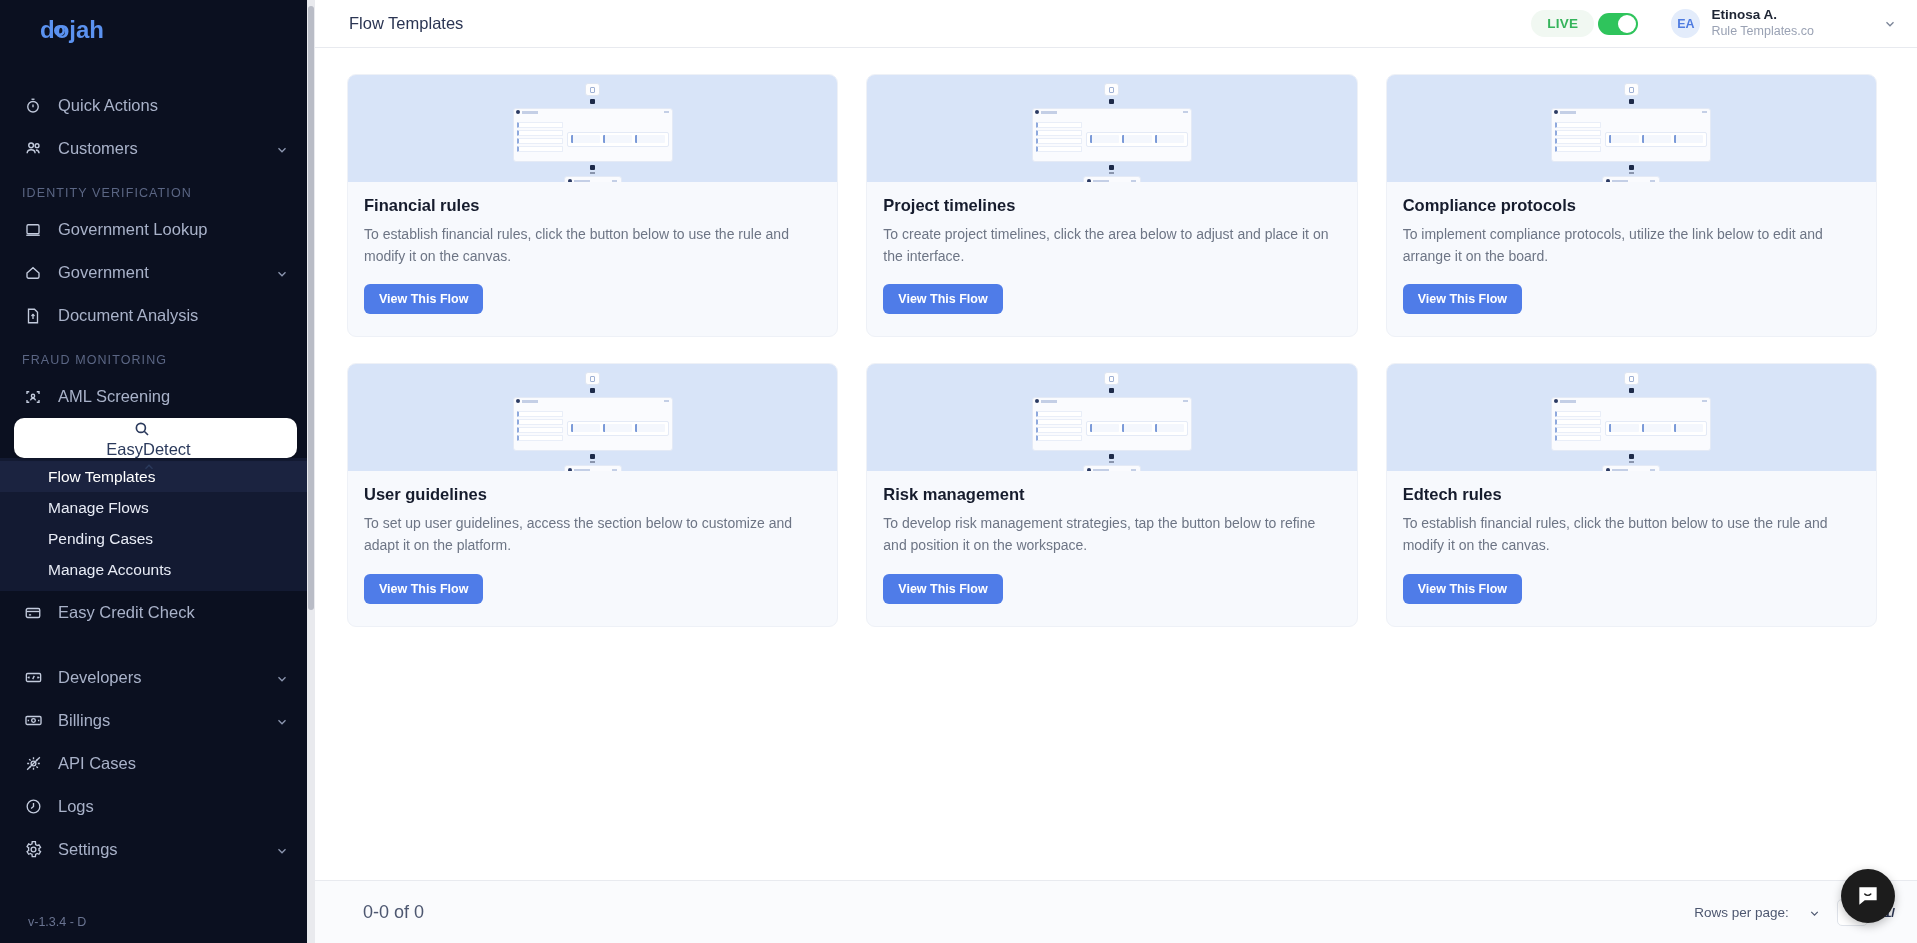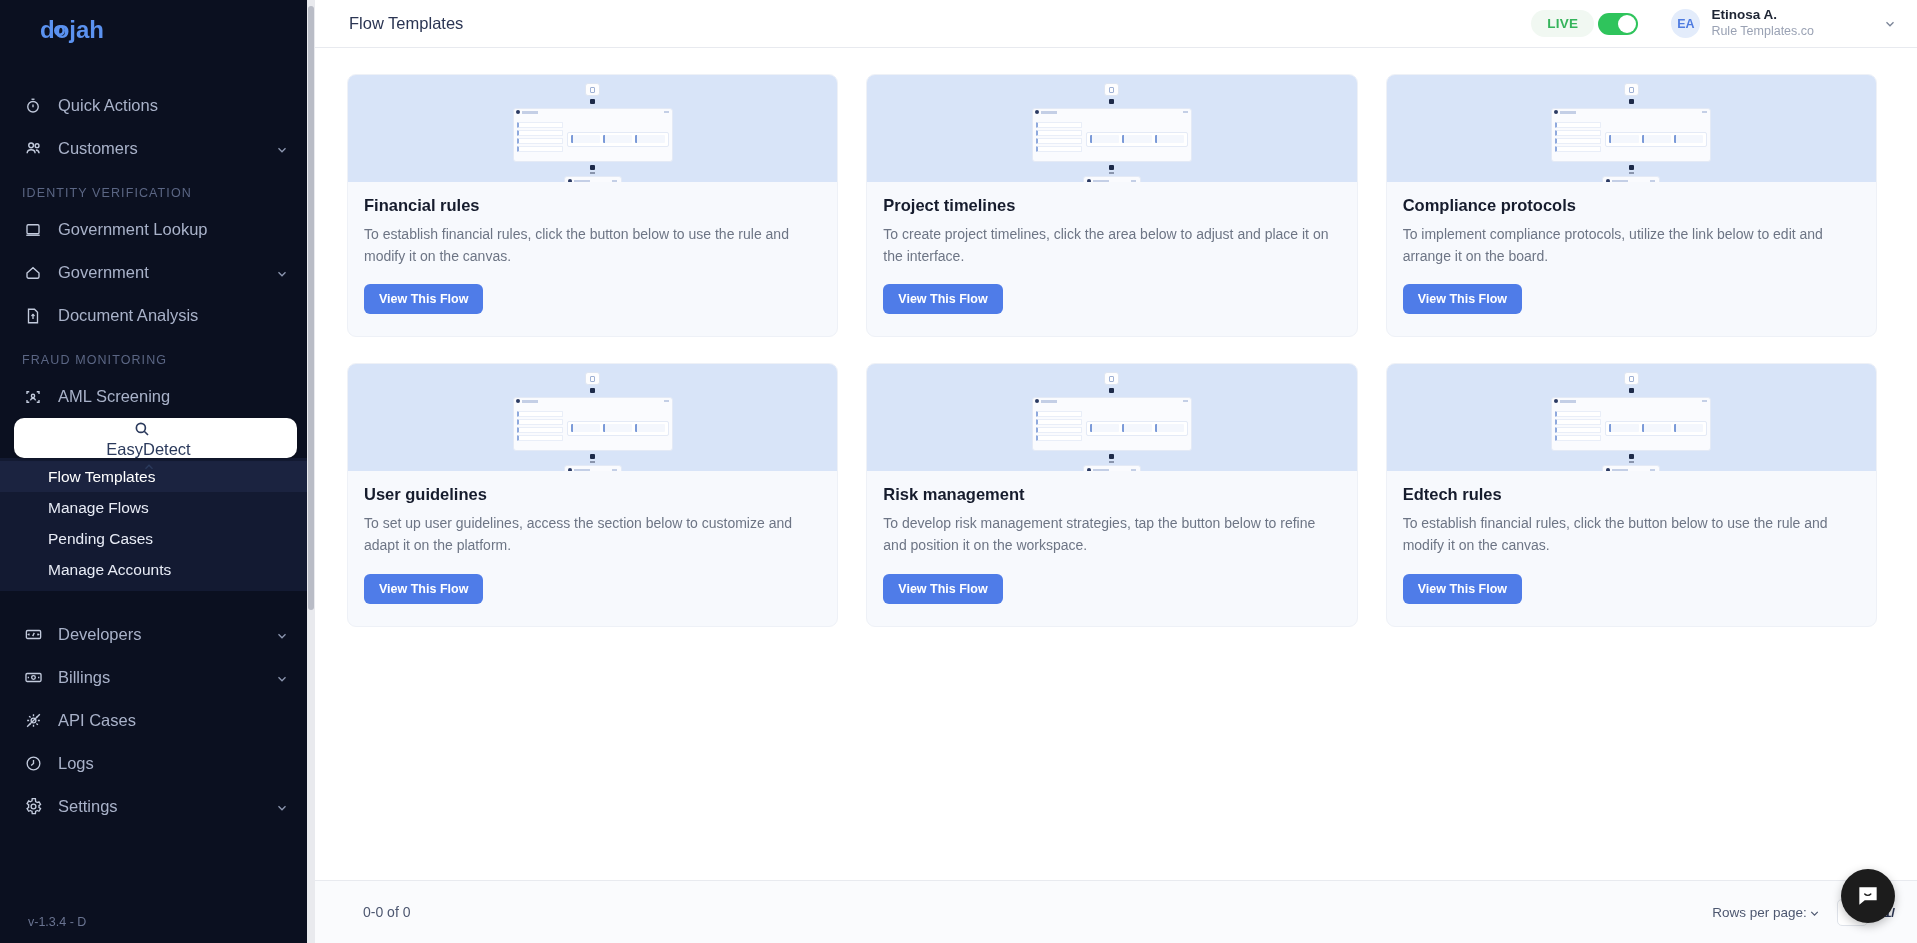--- a/index.html
+++ b/index.html
@@ -131,24 +131,24 @@
     padding: 8px 15px; border-radius: 6px; border: none;
     cursor: pointer; font-family: inherit; text-align: center;
   }
 
   
   .footer {
     height: 63px; flex: 0 0 63px; background: #fafbfd;
     border-top: 1px solid #e8eaef;
     display: flex; align-items: center; padding: 0 22px 0 48px;
   }
-  .foot-count { font-size: 14px; color: #4d5770; }
+  .foot-count { font-size: 18px; color: #4d5770; }
   .foot-right { margin-left: auto; display: flex; align-items: center; gap: 16px; }
   .rows-label { font-size: 13.5px; color: #4d5770; }
-  .rows-select { display: flex; align-items: center; gap: 1px; cursor: pointer; }
+  .rows-select { display: flex; align-items: center; gap: 19px; cursor: pointer; }
   .rows-chev { width: 13px; height: 13px; color: #4d5770; }
   .page-btn {
     width: 31px; height: 27px; border: 1px solid #dfe3ea; border-radius: 5px;
     background: #fff; display: flex; align-items: center; justify-content: center;
     color: #9aa2b4; cursor: pointer;
   }
   .page-ind { font-size: 13.5px; color: #2b3553; font-weight: bold; }
 
   
   .intercom {
@@ -300,20 +300,30 @@
         </span>
       </div>
 
       <div class="submenu">
         <div class="sub-item sel">Flow Templates</div>
         <div class="sub-item">Manage Flows</div>
         <div class="sub-item">Pending Cases</div>
         <div class="sub-item">Manage Accounts</div>
       </div>
 
+      <div class="nav-item">
+        <span class="ico">
+          <svg width="18" height="18" viewBox="0 0 24 24" fill="none" stroke="currentColor" stroke-width="1.8">
+            <rect x="3" y="6" width="18" height="12" rx="2"></rect>
+              <path d="M3 10h18"></path>
+              <path d="M6.5 14.5h3"></path>
+          </svg>
+        </span>
+        <span class="lbl">Easy Credit Check</span>
+      </div>
 
       <div class="nav-gap"></div>
 
       <div class="nav-item">
         <span class="ico">
           <svg width="19" height="19" viewBox="0 0 24 24" fill="none" stroke="currentColor" stroke-width="1.7">
             <rect x="3" y="7" width="18" height="10" rx="1.6"></rect>
             <path d="M7 11l-1.5 1L7 13M17 11l1.5 1L17 13M13 10l-2 4"></path>
           </svg>
         </span>

